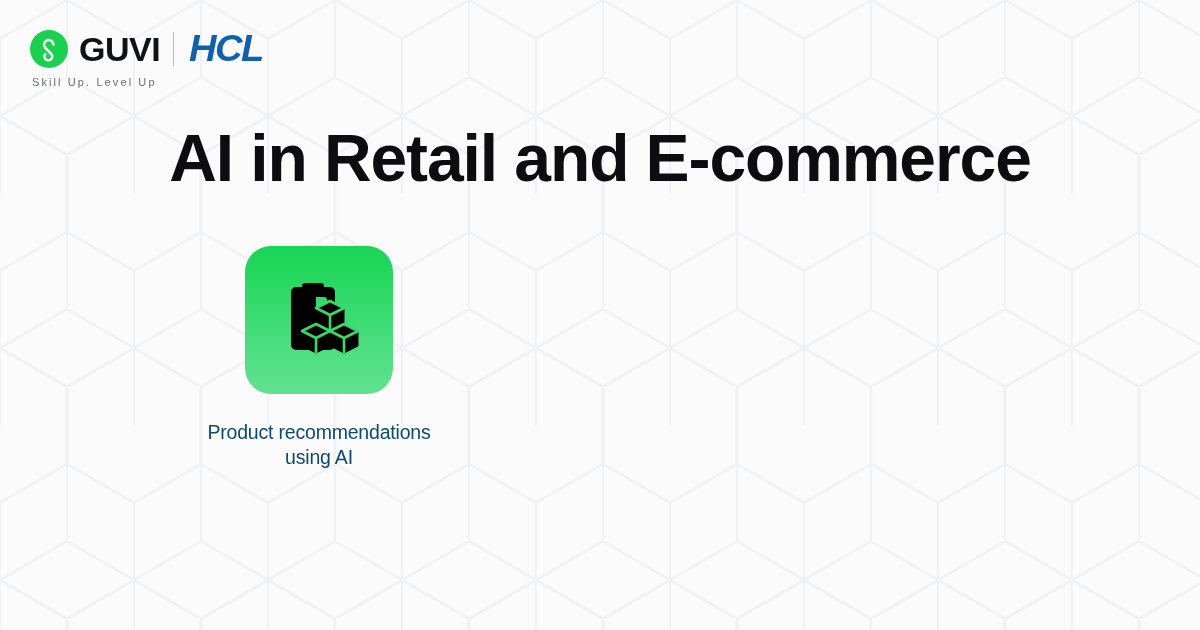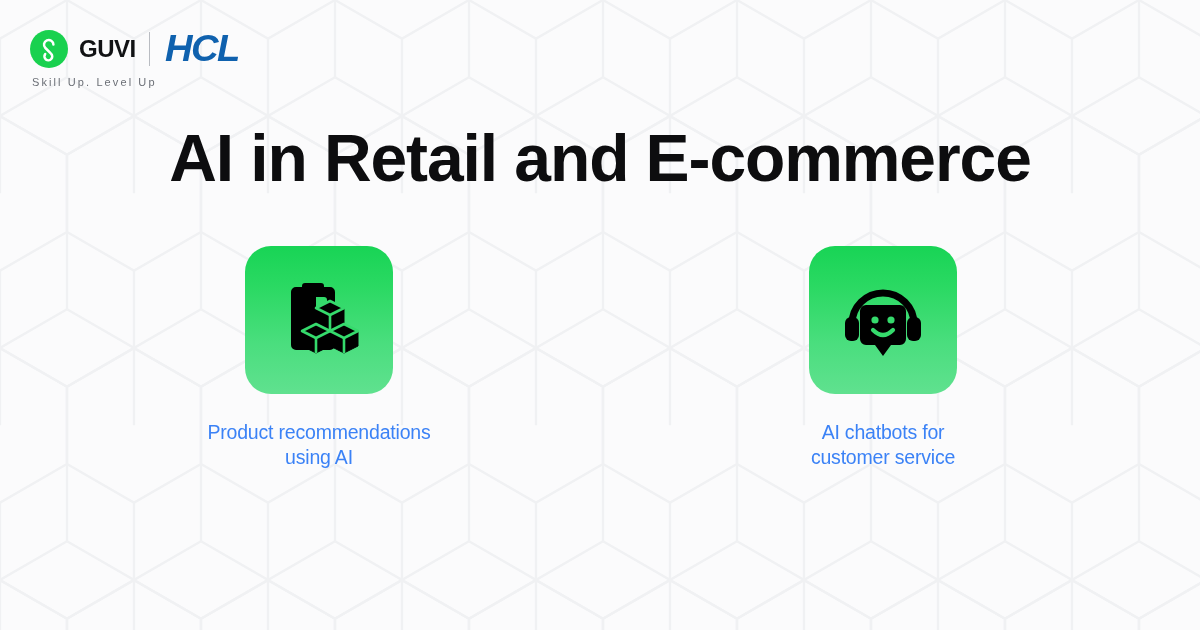--- a/index.html
+++ b/index.html
@@ -46,21 +46,21 @@
     width:38px; height:38px;
     border-radius:50%;
     background:#19D14F;
     display:flex;
     align-items:center;
     justify-content:center;
     flex:0 0 auto;
   }
   #guvi-word {
     font-family:"Liberation Sans", sans-serif;
-    font-size:24px;
+    font-size:34px;
     font-weight:bold;
     letter-spacing:-0.5px;
     color:#111214;
     line-height:1;
   }
   #logo-divider {
     width:1px;
     height:34px;
     background:#b9bcc2;
     margin:0 4px 0 2px;
@@ -123,21 +123,21 @@
     background:linear-gradient(180deg,#18D455 0%,#2BD963 28%,#4ADE7E 66%,#60E18F 100%);
     display:flex;
     align-items:center;
     justify-content:center;
   }
   .icon-tile svg { display:block; }
   .card-caption {
     margin-top:26px;
     font-size:19.5px;
     line-height:1.28;
-    color:#3b82f6;
+    color:#0c4a6e;
     text-align:center;
     letter-spacing:-0.2px;
     white-space:pre-line;
   }
 </style>
 </head>
 <body>
 
 <div id="slide">
 
@@ -229,36 +229,15 @@
             <path d="M68 47 L82 54 L68 61 L54 54 Z"></path>
             <path d="M68 61 L68 76"></path>
           </g>
         </svg>
       </div>
       <div class="card-caption">Product recommendations
 using AI</div>
     </div>
 
 
-    <div class="card-col">
-      <div class="icon-tile">
-        <svg width="86" height="86" viewBox="0 0 86 86" aria-hidden="true">
-
-          <path d="M12 47 A31 31 0 0 1 74 47" fill="none" stroke="#000000" stroke-width="7" stroke-linecap="round"></path>
-
-          <rect x="5" y="40" width="14" height="24" rx="6" fill="#000000"></rect>
-          <rect x="67" y="40" width="14" height="24" rx="6" fill="#000000"></rect>
-
-          <path d="M26 28 h34 a6 6 0 0 1 6 6 v28 a6 6 0 0 1 -6 6 h-9
-                   l-8 11 l-8 -11 h-9 a6 6 0 0 1 -6 -6 v-28 a6 6 0 0 1 6 -6 z" fill="#000000"></path>
-
-          <circle cx="35" cy="43" r="3.6" fill="#35DA6C"></circle>
-          <circle cx="51" cy="43" r="3.6" fill="#35DA6C"></circle>
-
-          <path d="M33 53 q10 10 20 0" fill="none" stroke="#35DA6C" stroke-width="4.2" stroke-linecap="round"></path>
-        </svg>
-      </div>
-      <div class="card-caption">AI chatbots for
-customer service</div>
-    </div>
 
   </div>
 </div>
 
 </body></html>

